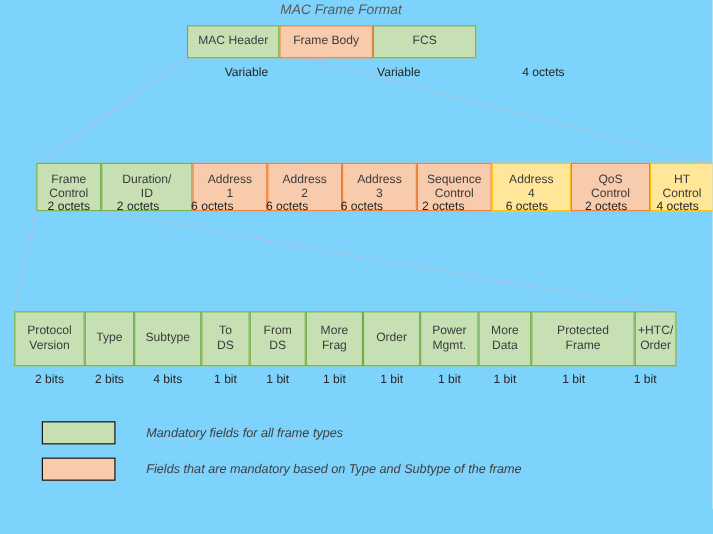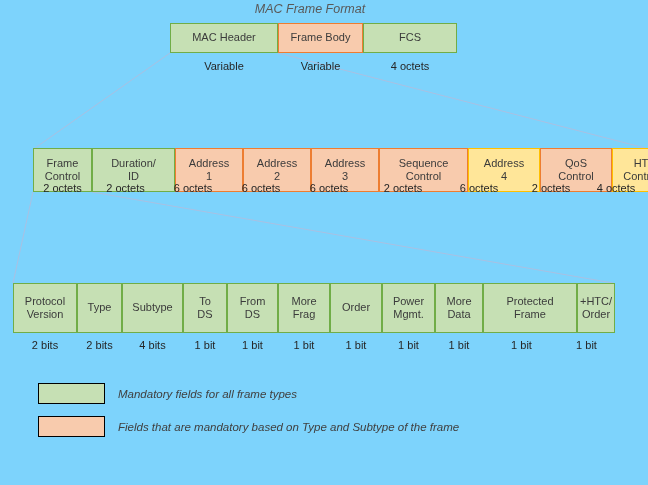--- a/index.html
+++ b/index.html
@@ -23,60 +23,60 @@
   .conditional{background:var(--orange-fill,#f8cbad);border-color:var(--orange-border,#ed7d31);}
   .optional{background:var(--yellow-fill,#ffe699);border-color:var(--yellow-border,#ffc000);}
   .sizes{position:absolute;display:flex;}
   .size{
     box-sizing:border-box;text-align:center;font-size:11px;color:#262626;
     white-space:nowrap;
   }
   .legend-item{position:absolute;left:38px;display:flex;align-items:center;}
   .swatch{width:67px;height:21px;box-sizing:border-box;border:1px solid;flex:none;}
   .legend-label{
-    margin-left:13px;font-style:italic;font-size:11.5px;color:#404040;white-space:nowrap;
+    margin-left:28px;font-style:italic;font-size:11.5px;color:#404040;white-space:nowrap;
   }
 </style>
 </head>
 <body>
 
 <div class="canvas">
 
   <div class="title">MAC Frame Format</div>
 
   <svg class="connectors" viewBox="0 0 648 485">
     <line x1="170" y1="53" x2="35" y2="148"></line>
     <line x1="278" y1="53" x2="645" y2="148"></line>
     <line x1="33" y1="192" x2="13" y2="283"></line>
     <line x1="92" y1="192" x2="613" y2="283"></line>
   </svg>
 
   <div class="row" style="left:170px;top:23px;height:30px;">
-    <div class="box mandatory" style="width:108px">MAC Header</div>
+    <div class="box mandatory" style="width:84px">MAC Header</div>
     <div class="box conditional" style="width:85px">Frame Body</div>
     <div class="box mandatory" style="width:94px">FCS</div>
   </div>
-  <div class="sizes" style="left:170px;top:60px;">
+  <div class="sizes" style="left:170px;top:60px;gap:42px;">
     <div class="size" style="width:108px">Variable</div>
     <div class="size" style="width:85px">Variable</div>
     <div class="size" style="width:94px">4 octets</div>
   </div>
 
   <div class="row" style="left:33px;top:148px;height:44px;">
     <div class="box mandatory" style="width:59px">Frame
 Control</div>
     <div class="box mandatory" style="width:83px">Duration/
 ID</div>
     <div class="box conditional" style="width:68px">Address
 1</div>
     <div class="box conditional" style="width:68px">Address
 2</div>
     <div class="box conditional" style="width:68px">Address
 3</div>
-    <div class="box conditional" style="width:89px">Sequence
+    <div class="box conditional" style="width:68px">Sequence
 Control</div>
     <div class="box optional" style="width:72px">Address
 4</div>
     <div class="box conditional" style="width:72px">QoS
 Control</div>
     <div class="box optional" style="width:58px">HT
 Control</div>
   </div>
   <div class="sizes" style="left:33px;top:182px;">
     <div class="size" style="width:59px">2 octets</div>

